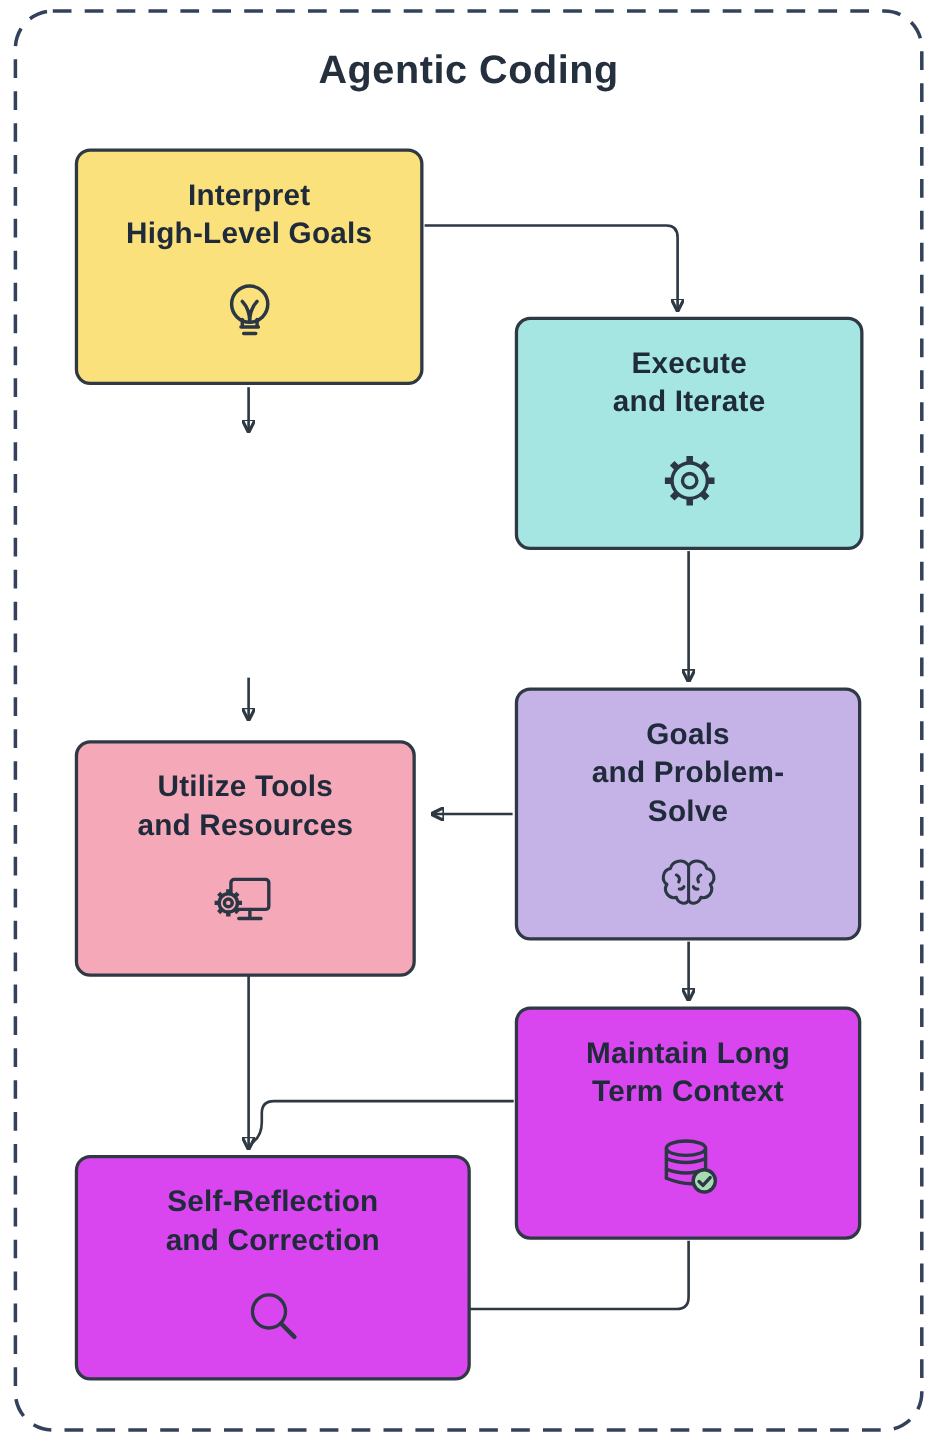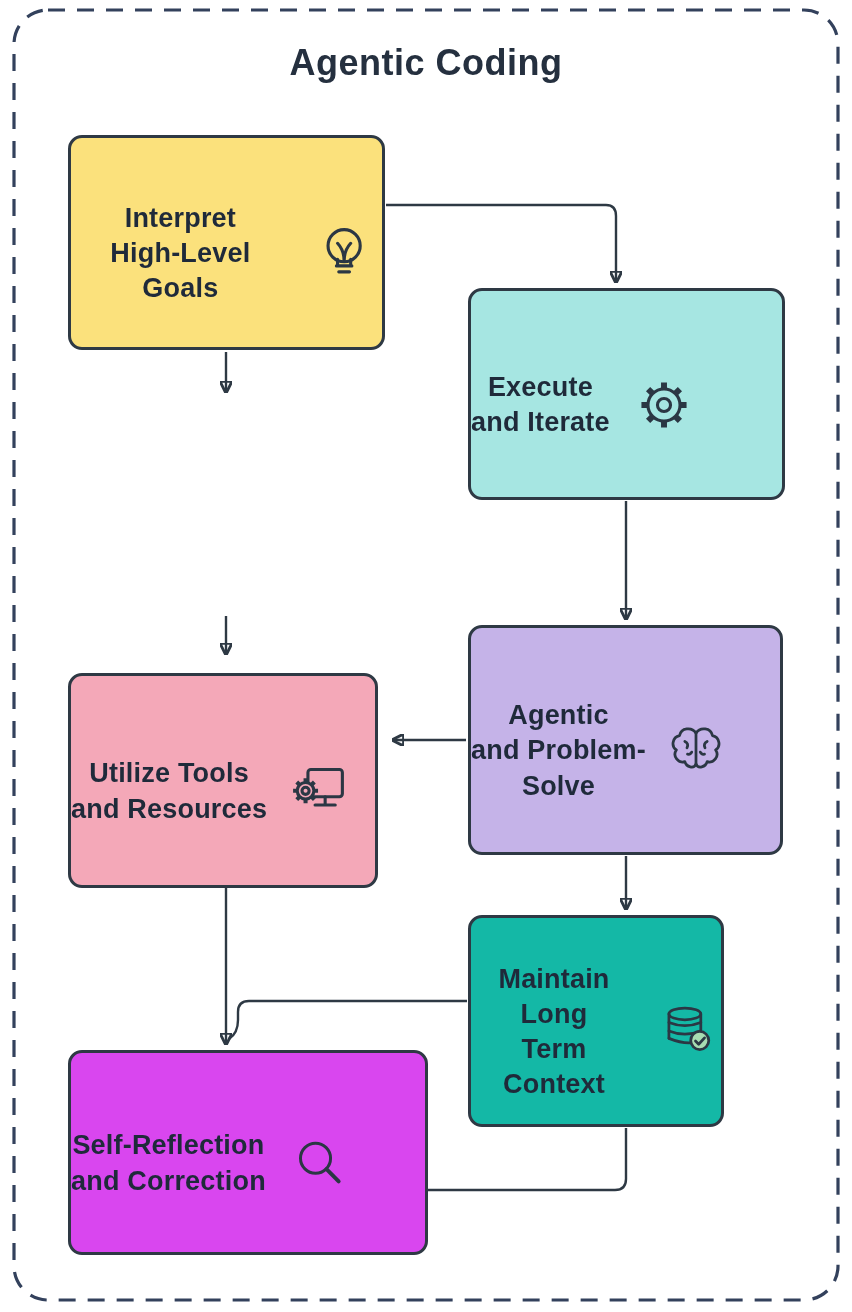--- a/index.html
+++ b/index.html
@@ -2,21 +2,21 @@
 <html><head>
 <meta charset="utf-8">
 <style>
   html,body{margin:0;padding:0;background:#ffffff;}
   .canvas{position:relative;width:852px;height:1312px;background:#ffffff;overflow:hidden;
           font-family:"Liberation Sans", sans-serif;}
   .layer{position:absolute;left:0;top:0;width:852px;height:1312px;}
   .title{position:absolute;top:42px;left:0;right:0;text-align:center;
          font-size:36px;font-weight:700;color:#25303f;letter-spacing:0.5px;}
   .node{position:absolute;border:3px solid #2e3944;border-radius:14px;
-        display:flex;flex-direction:row;align-items:center;
+        display:flex;flex-direction:column;align-items:center;
         padding-top:22px;box-sizing:border-box;gap:16px;z-index:2;}
   .node-label{font-size:27px;font-weight:700;color:#1f2a3a;text-align:center;
               white-space:pre-line;line-height:1.3;letter-spacing:0.2px;}
   .icon{display:block;}
   .ic{stroke:#2b3744;stroke-width:2.6;fill:none;stroke-linecap:round;stroke-linejoin:round;}
   .edges path{stroke:#2e3944;stroke-width:2.4;fill:none;}
 </style>
 </head>
 <body>
 
@@ -60,21 +60,21 @@
 and Iterate</div>
     <svg class="icon ic" width="76" height="76" viewBox="0 0 64 64">
       <circle cx="32" cy="32" r="13.5"></circle>
       <circle cx="32" cy="32" r="5.5"></circle>
       <path stroke-width="5" stroke-linecap="butt" d="M45.5 32 H51 M32 45.5 V51 M18.5 32 H13 M32 18.5 V13 M41.5 41.5 L45.4 45.4 M22.5 41.5 L18.6 45.4 M22.5 22.5 L18.6 18.6 M41.5 22.5 L45.4 18.6"></path>
     </svg>
   </div>
 
 
   <div class="node" style="left: 468px; top: 625px; width: 315px; height: 230px; background-color: rgb(197, 179, 232);">
-    <div class="node-label">Agentic
+    <div class="node-label">Goals
 and Problem-
 Solve</div>
     <svg class="icon ic" width="68" height="68" viewBox="0 0 64 64">
       <path d="M32 15 C28 9 18 10 16.5 17.5 C9.5 19 8.5 28 13.5 31 C9.5 37 15.5 44 21.5 42 C23 47.5 30 49 32 44.5"></path>
       <path d="M32 15 C36 9 46 10 47.5 17.5 C54.5 19 55.5 28 50.5 31 C54.5 37 48.5 44 42.5 42 C41 47.5 34 49 32 44.5"></path>
       <path d="M32 15 V44.5"></path>
       <path d="M21.5 23 Q25.5 25 23.5 29 M42.5 23 Q38.5 25 40.5 29 M24 35 Q27 35.5 28 33 M40 35 Q37 35.5 36 33"></path>
     </svg>
   </div>
 
@@ -83,21 +83,21 @@
 and Resources</div>
     <svg class="icon ic" width="76" height="76" viewBox="0 0 64 64">
       <rect x="21" y="13" width="29" height="23" rx="2.5"></rect>
       <path d="M35.5 36 V43 M27 43 H44"></path>
       <circle cx="19" cy="31" r="7" fill="#f4a8b8"></circle>
       <path stroke-width="3.4" stroke-linecap="butt" d="M26 31 H29.5 M19 38 V41.5 M12 31 H8.5 M19 24 V20.5 M23.9 35.9 L26.4 38.4 M14.1 35.9 L11.6 38.4 M14.1 26.1 L11.6 23.6 M23.9 26.1 L26.4 23.6"></path>
       <circle cx="19" cy="31" r="3"></circle>
     </svg>
   </div>
 
-  <div class="node" style="left: 468px; top: 915px; width: 256px; height: 212px; background-color: #14b8a6; justify-content: center;">
+  <div class="node" style="left: 468px; top: 915px; width: 315px; height: 212px; background-color: #d946ef;">
     <div class="node-label">Maintain Long
 Term Context</div>
     <svg class="icon ic" width="76" height="76" viewBox="0 0 64 64">
       <ellipse cx="30" cy="15" rx="15" ry="5.5"></ellipse>
       <path d="M15 15 V38 M45 15 V30"></path>
       <path d="M15 23 Q30 29 45 23 M15 31 Q30 37 45 31 M15 38 Q30 44 40 41.5"></path>
       <circle cx="44" cy="40" r="8.5" fill="#a7dcb2"></circle>
       <path d="M40 40.5 L43 43.5 L48.5 37.5"></path>
     </svg>
   </div>

